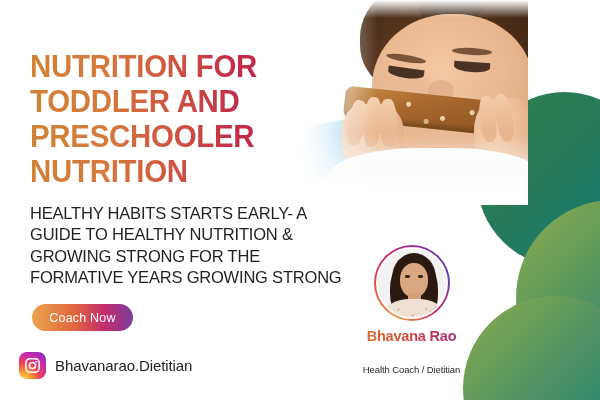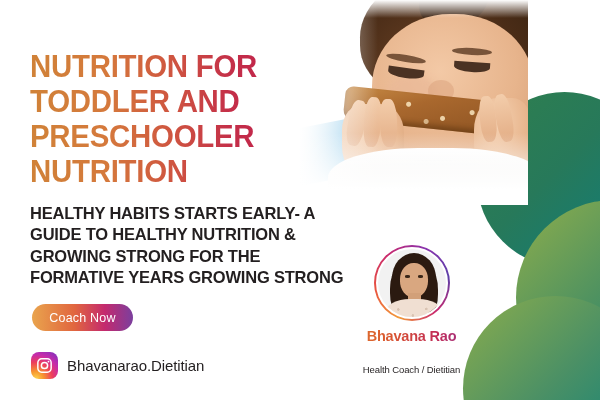--- a/index.html
+++ b/index.html
@@ -261,21 +261,21 @@
     transform-origin: left top;
   }
 
   
   #subheading {
     position: absolute;
     left: 30px;
     top: 186px;
     width: 320px;
     font-family: "Liberation Sans", sans-serif;
-    font-weight: bold;
+    font-weight: normal;
     font-size: 16.5px;
     line-height: 21.5px;
     letter-spacing: -0.2px;
     color: #231f20;
     text-transform: uppercase;
   }
 
   
   #cta-button {
     position: absolute;
@@ -290,21 +290,21 @@
     font-family: "Liberation Sans", sans-serif;
     font-size: 12.5px;
     letter-spacing: .2px;
     cursor: pointer;
     padding: 0;
   }
 
   
   #instagram-row {
     position: absolute;
-    left: 31px;
+    left: 19px;
     top: 352px;
     display: flex;
     align-items: center;
     gap: 9px;
   }
   #instagram-icon {
     width: 27px;
     height: 27px;
     border-radius: 8px;
     background: radial-gradient(circle at 18% 100%, #fdd54f 0%, #f7962f 22%, #ec3e5c 48%, #c62bab 70%, #7232c0 100%);

